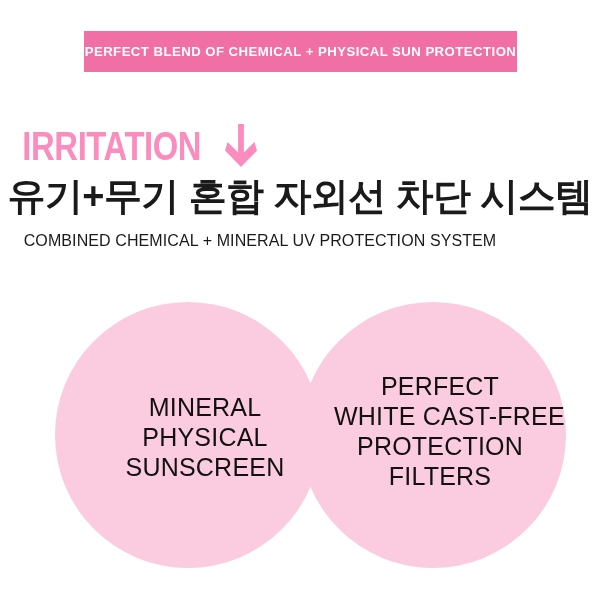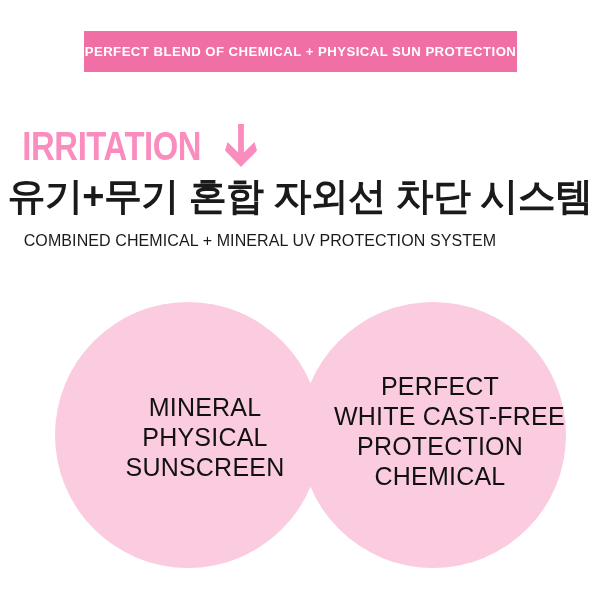--- a/index.html
+++ b/index.html
@@ -192,18 +192,18 @@
     <div class="venn-label left">
       <span>MINERAL</span>
       <span>PHYSICAL</span>
       <span>SUNSCREEN</span>
     </div>
 
     <div class="venn-label right">
       <span>PERFECT</span>
       <span>WHITE CAST-FREE</span>
       <span>PROTECTION</span>
-      <span>CHEMICAL</span>
+      <span>FILTERS</span>
     </div>
 
   </div>
 
 </div>
 
 </body></html>

